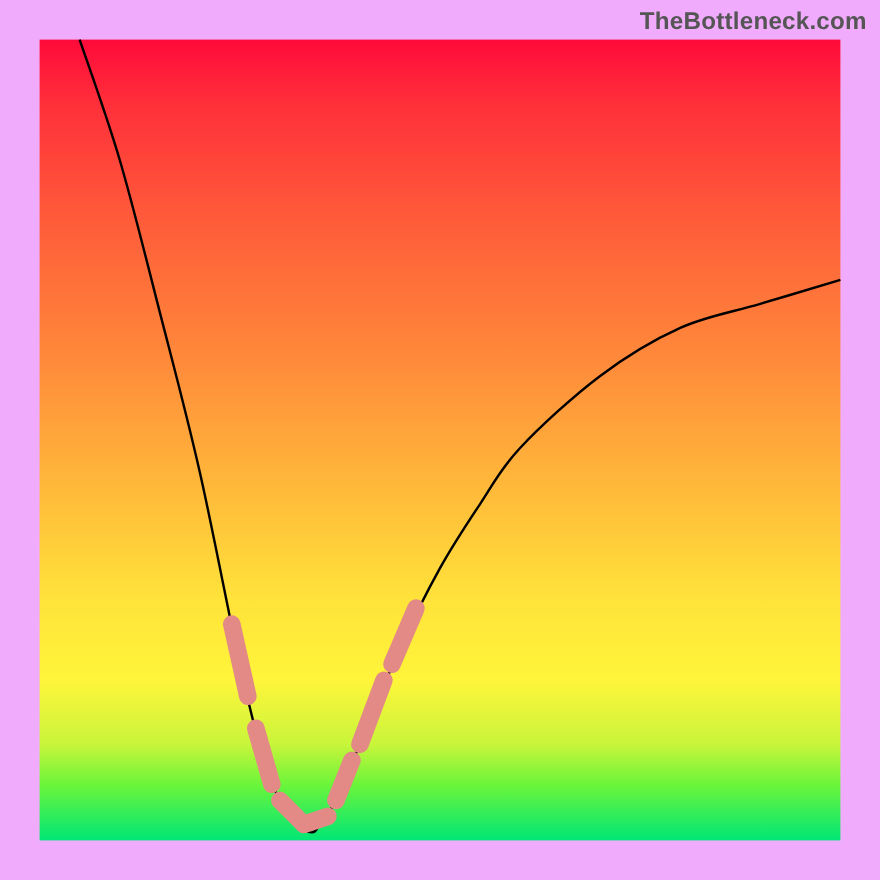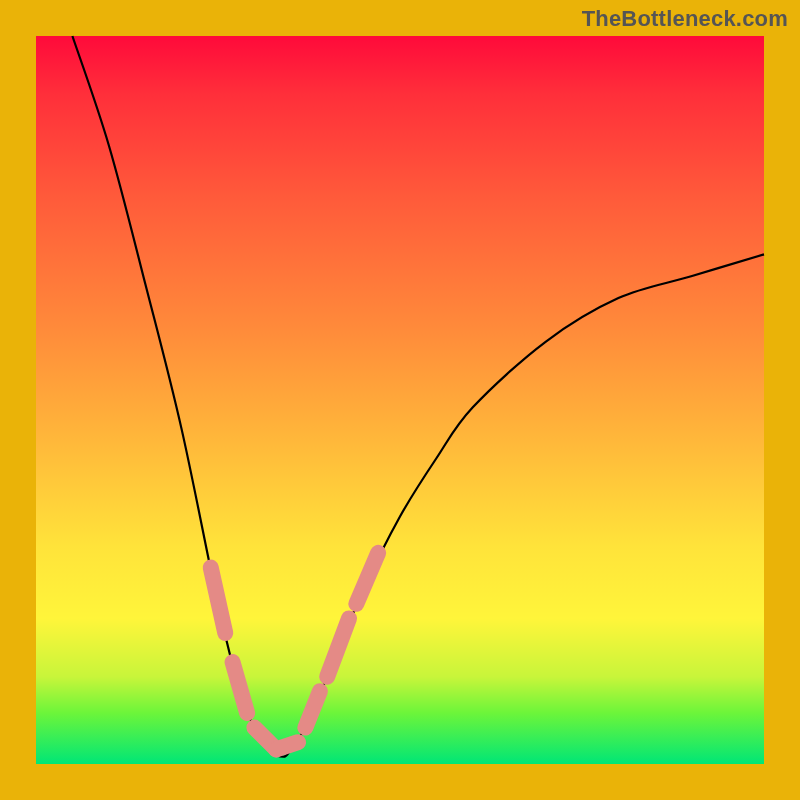--- a/index.html
+++ b/index.html
@@ -7,21 +7,21 @@
     padding: 0;
     width: 800px;
     height: 800px;
     background: #000;
     font-family: Arial, Helvetica, sans-serif;
     overflow: hidden;
   }
   .frame {
     position: absolute;
     inset: 0;
-    background: #eab308;
+    background: #f0abfc;
   }
   .plot-area {
     position: absolute;
     left: 36px;
     top: 36px;
     width: 728px;
     height: 728px;
     
     background: linear-gradient(
       to bottom,

